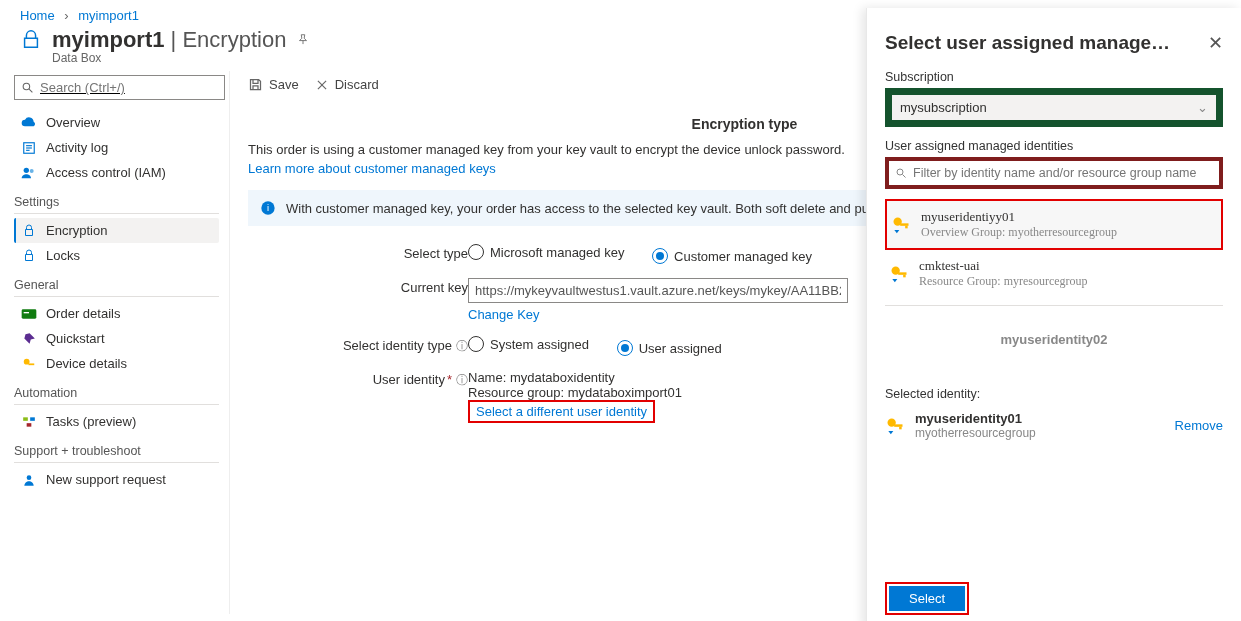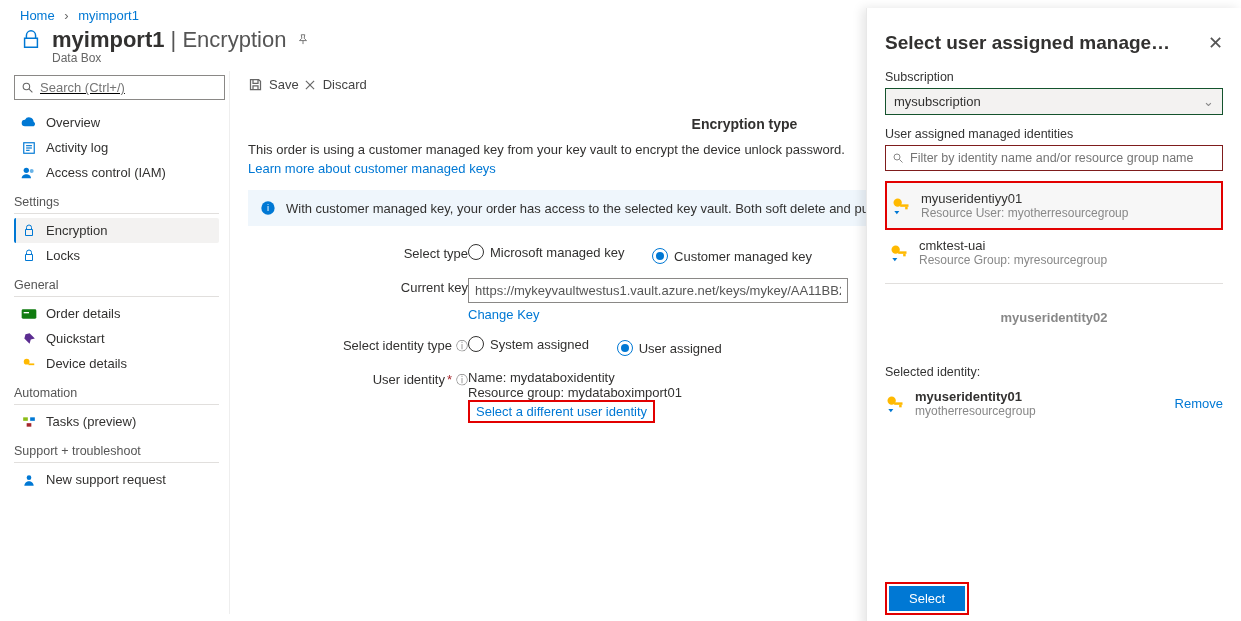--- a/index.html
+++ b/index.html
@@ -25,21 +25,21 @@
   .sidebar { width: 230px; border-right: 1px solid #eee; padding: 4px 10px 10px 14px; overflow-y:auto; }
   .search-row { display:flex; align-items:center; margin-bottom:10px; }
   .search-box { flex:1; display:flex; align-items:center; border:1px solid #8a8886; padding:3px 6px; background:#fff; }
   .search-box input { border:none; outline:none; flex:1; font-size:13px;text-decoration:underline; }
   .nav-item { display:flex; align-items:center; padding:5px 6px; cursor:pointer; border-radius:2px; }
   .nav-item.active { background:#f3f2f1; border-left:2px solid #0078d4; padding-left:4px; }
   .nav-icon { width:18px; margin-right:8px; display:inline-flex; justify-content:center; }
   .nav-group { margin-top:10px; font-size:12.5px; color:#555; border-bottom:1px solid #e1dfdd; padding-bottom:4px; margin-bottom:4px; }
 
   .main { flex:1; padding: 6px 0 10px 18px; overflow:hidden; position:relative; }
-  .toolbar { display:flex; align-items:center; gap:4px; padding-bottom:18px; border-bottom:0; }
+  .toolbar { display:flex; align-items:center; gap:16px; padding-bottom:18px; border-bottom:0; }
   .tool-btn { display:flex; align-items:center; gap:6px; color:#444; cursor:pointer; }
   .section-title { font-weight:600; font-size:14px; margin:6px 0 10px 0;text-align:center; }
   .infoline { margin-bottom:4px; }
   .info-banner { background:#eff6fc; display:flex; align-items:center; padding:10px 12px; margin:14px 0 18px 0; font-size:13px; }
   .info-banner .i-icon { color:#0078d4; margin-right:10px; }
   .form-row { display:flex; align-items:flex-start; margin-bottom:14px; }
   .form-label { width:220px; padding-top:2px; color:#323130;text-align:right; }
   .form-ctrl { flex:1; }
   .radio { display:inline-flex; align-items:center; margin-right:24px; cursor:pointer; }
   .radio-circle { width:16px; height:16px; border:1px solid #323130; border-radius:50%; display:inline-flex; align-items:center; justify-content:center; margin-right:6px; }
@@ -49,24 +49,24 @@
   .req { color:#a4262c; margin-left:2px; }
   .info-glyph { color:#888; margin-left:4px; font-size:12px; cursor:default; }
   .highlight-box { border:2px solid #e20000; display:inline-block; padding:2px 6px; }
 
   
   .blade { position:absolute; top:0; right:0; width:375px; height:621px; border-left:1px solid #e8e8e8; box-shadow:-4px 0 10px rgba(0,0,0,0.1); background:#fff; padding:24px 18px;margin-top:8px; }
   .blade-title-row { display:flex; align-items:center; justify-content:space-between; margin-bottom:16px; }
   .blade-title { font-size:19px; font-weight:600; }
   .blade-close { font-size:18px; color:#555; cursor:pointer; }
   .field-label { font-size:12.5px; color:#333; margin:12px 0 4px; }
-  .select-box { border:1px solid #14532d; background:#f3f2f1; padding:5px 8px; display:flex; justify-content:space-between; align-items:flex-end; cursor:pointer; }
-  .filter-box { border:1px solid #7f1d1d; padding:4px 6px; display:flex; align-items:center; margin-bottom:10px; }
+  .select-box { border:7px solid #14532d; background:#f3f2f1; padding:5px 8px; display:flex; justify-content:space-between; align-items:flex-end; cursor:pointer; }
+  .filter-box { border:4px solid #7f1d1d; padding:4px 6px; display:flex; align-items:center; margin-bottom:10px; }
   .filter-box input { border:none; outline:none; flex:1; font-size:12.5px; color:#555; }
-  .identity-item { display:flex; align-items:center; padding:8px 4px; cursor:pointer; }
+  .identity-item { display:flex; align-items:center; padding:8px 4px; cursor:pointer;font-family:Liberation Serif, serif; }
   .identity-item.selected { border:2px solid #e20000; background:#f7f7f7; }
   .identity-item .meta { margin-left:10px; }
   .identity-name { font-weight:400; color:#323130; }
   .identity-sub { font-size:12px; color:#888; }
   .key-icon { width:20px; display:inline-block; }
   .divider { border-top:1px solid #e1dfdd; margin:8px 0; }
   .spacer-item { text-align:center; color:#888; font-weight:600; padding:18px 0 28px; }
   .selected-row { display:flex; align-items:center; justify-content:space-between; padding:6px 0; }
   .select-btn-wrap { position:absolute; bottom:14px; left:18px; border:2px solid #e20000; padding:2px; }
   .select-btn { background:#0078d4; color:#fff; border:none; padding:5px 20px; font-size:13px; cursor:pointer; }
@@ -332,21 +332,21 @@
     <span class="key-icon">
         <svg width="20" height="20" viewBox="0 0 24 24">
           <circle cx="8" cy="8" r="5" fill="#ffb900"></circle>
           <rect x="11" y="10" width="10" height="3" fill="#ffb900"></rect>
           <rect x="17" y="13" width="3" height="3" fill="#ffb900"></rect>
           <path d="M4 18 L10 18 L7 22 Z" fill="#0078d4"></path>
         </svg>
       </span>
     <div class="meta">
       <div class="identity-name">myuseridentiyy01</div>
-      <div class="identity-sub">Resource User:  myotherresourcegroup</div>
+      <div class="identity-sub">Overview Group:  myotherresourcegroup</div>
     </div>
   </div>
   <div class="identity-item">
     <span class="key-icon">
         <svg width="20" height="20" viewBox="0 0 24 24">
           <circle cx="8" cy="8" r="5" fill="#ffb900"></circle>
           <rect x="11" y="10" width="10" height="3" fill="#ffb900"></rect>
           <rect x="17" y="13" width="3" height="3" fill="#ffb900"></rect>
           <path d="M4 18 L10 18 L7 22 Z" fill="#0078d4"></path>
         </svg>

